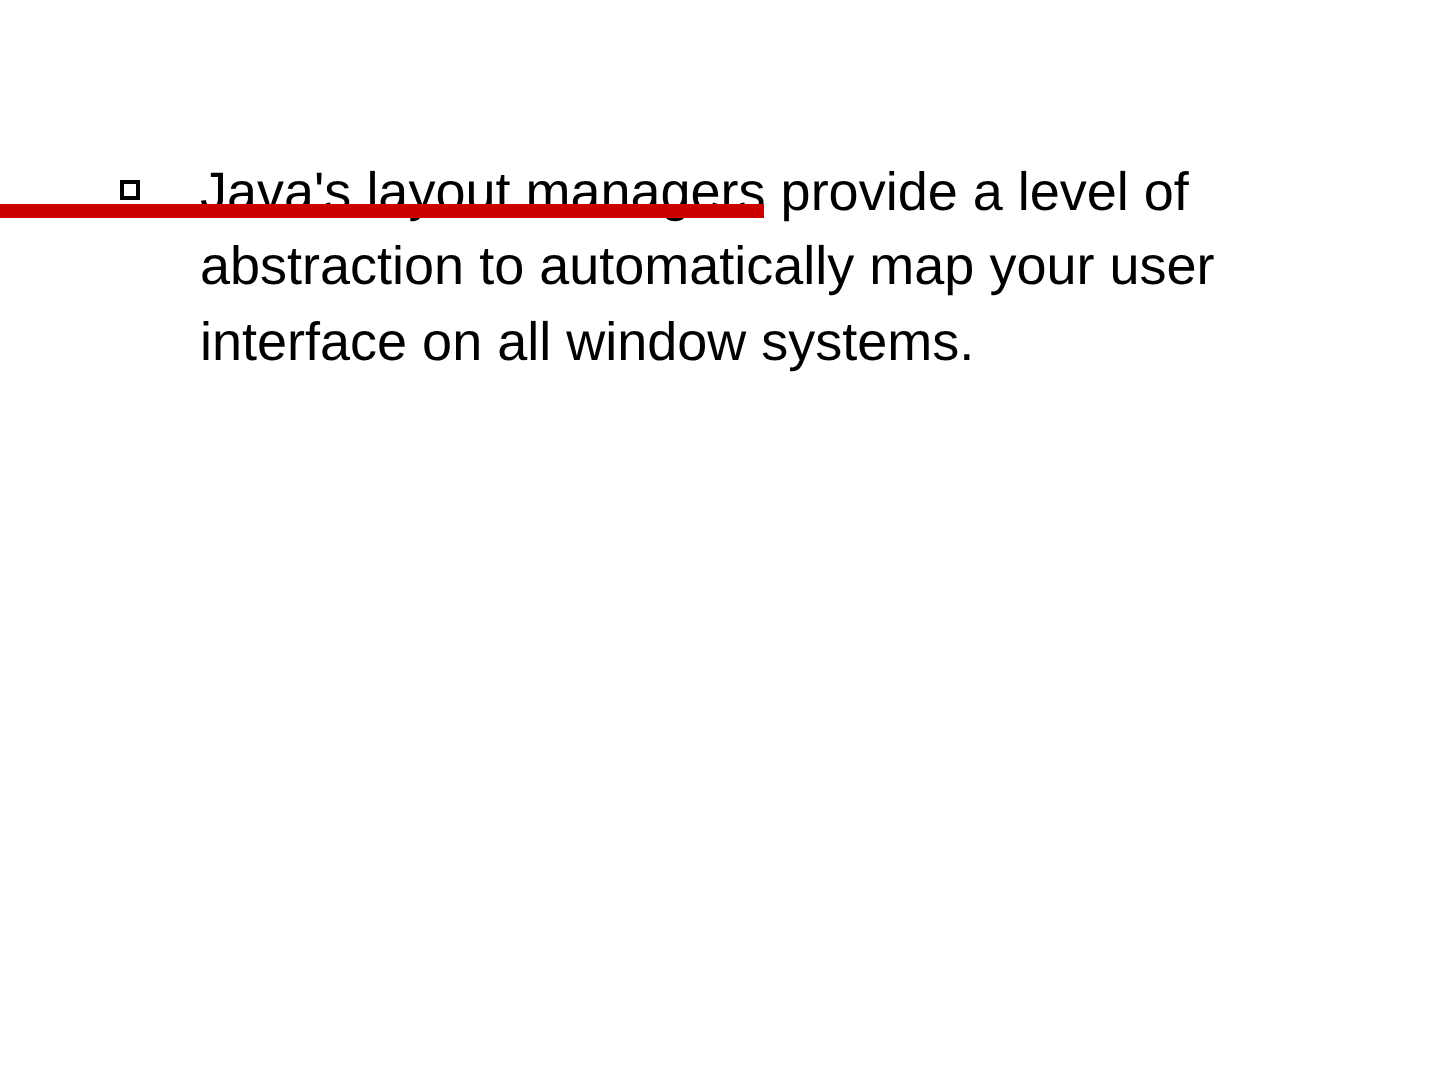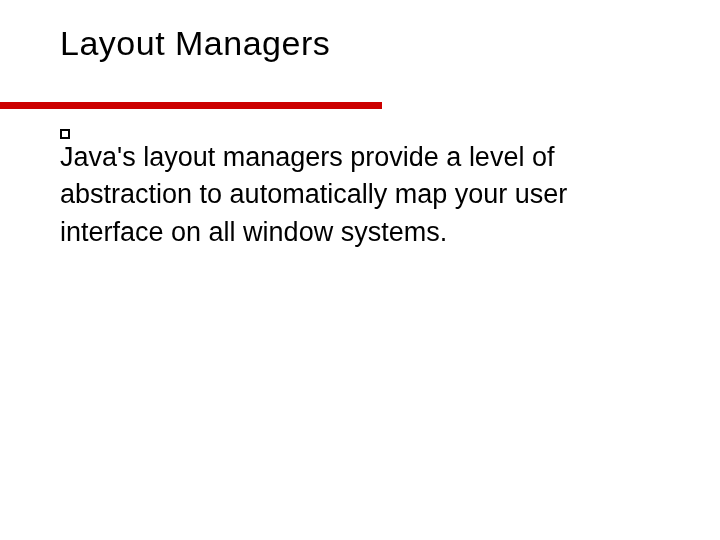--- a/index.html
+++ b/index.html
@@ -32,21 +32,21 @@
       width: 382px;
       height: 7px;
       background: #cc0000;
     }
     .content {
       margin-top: 54px;
       margin-left: 2px;
     }
     .bullet {
       display: flex;
-      flex-direction: column;
+      flex-direction: row;
       margin-bottom: 36px;
     }
     .bullet-marker {
       flex: 0 0 auto;
       width: 10px;
       height: 10px;
       border: 2px solid #000;
       box-sizing: border-box;
       margin-top: 12px;
       margin-right: 30px;
@@ -56,21 +56,20 @@
       font-size: 27px;
       color: #000000;
       line-height: 1.38;
       font-weight: normal;
     }
   </style>
 </head>
 <body>
 
 <div class="slide">
-  <h1 class="title">Layout Managers</h1>
   <div class="red-divider"></div>
   <div class="content">
     <div class="bullet">
       <div class="bullet-marker"></div>
       <div class="bullet-text">Java's layout managers provide a level of abstraction to automatically map your user interface on all window systems.</div>
     </div>
   </div>
 </div>
 
 </body></html>

